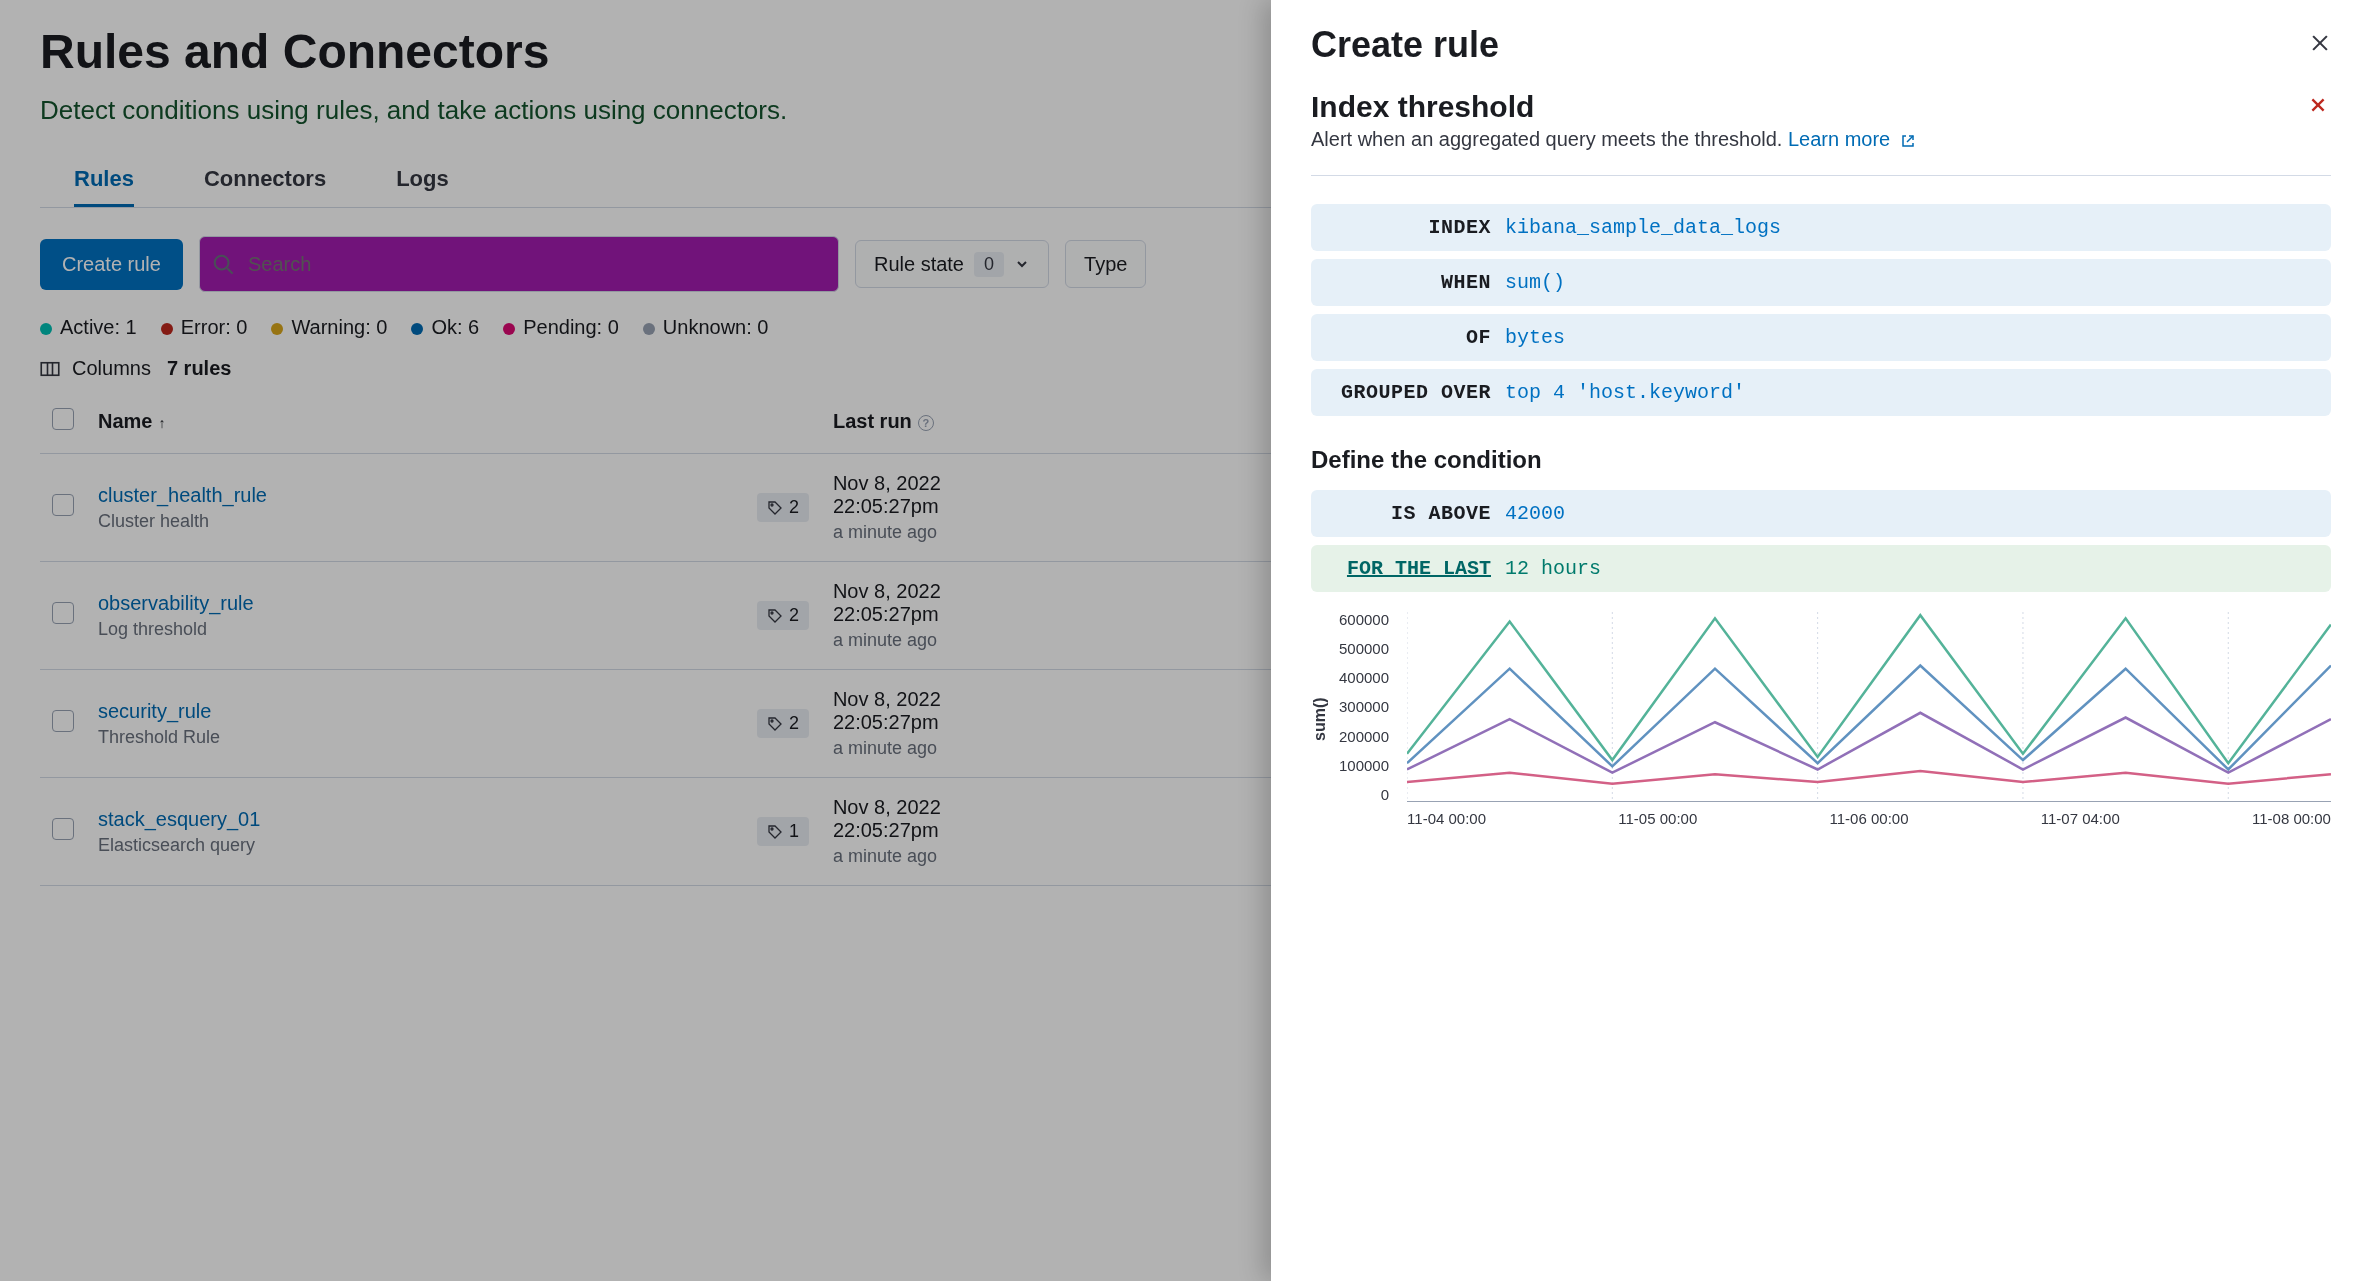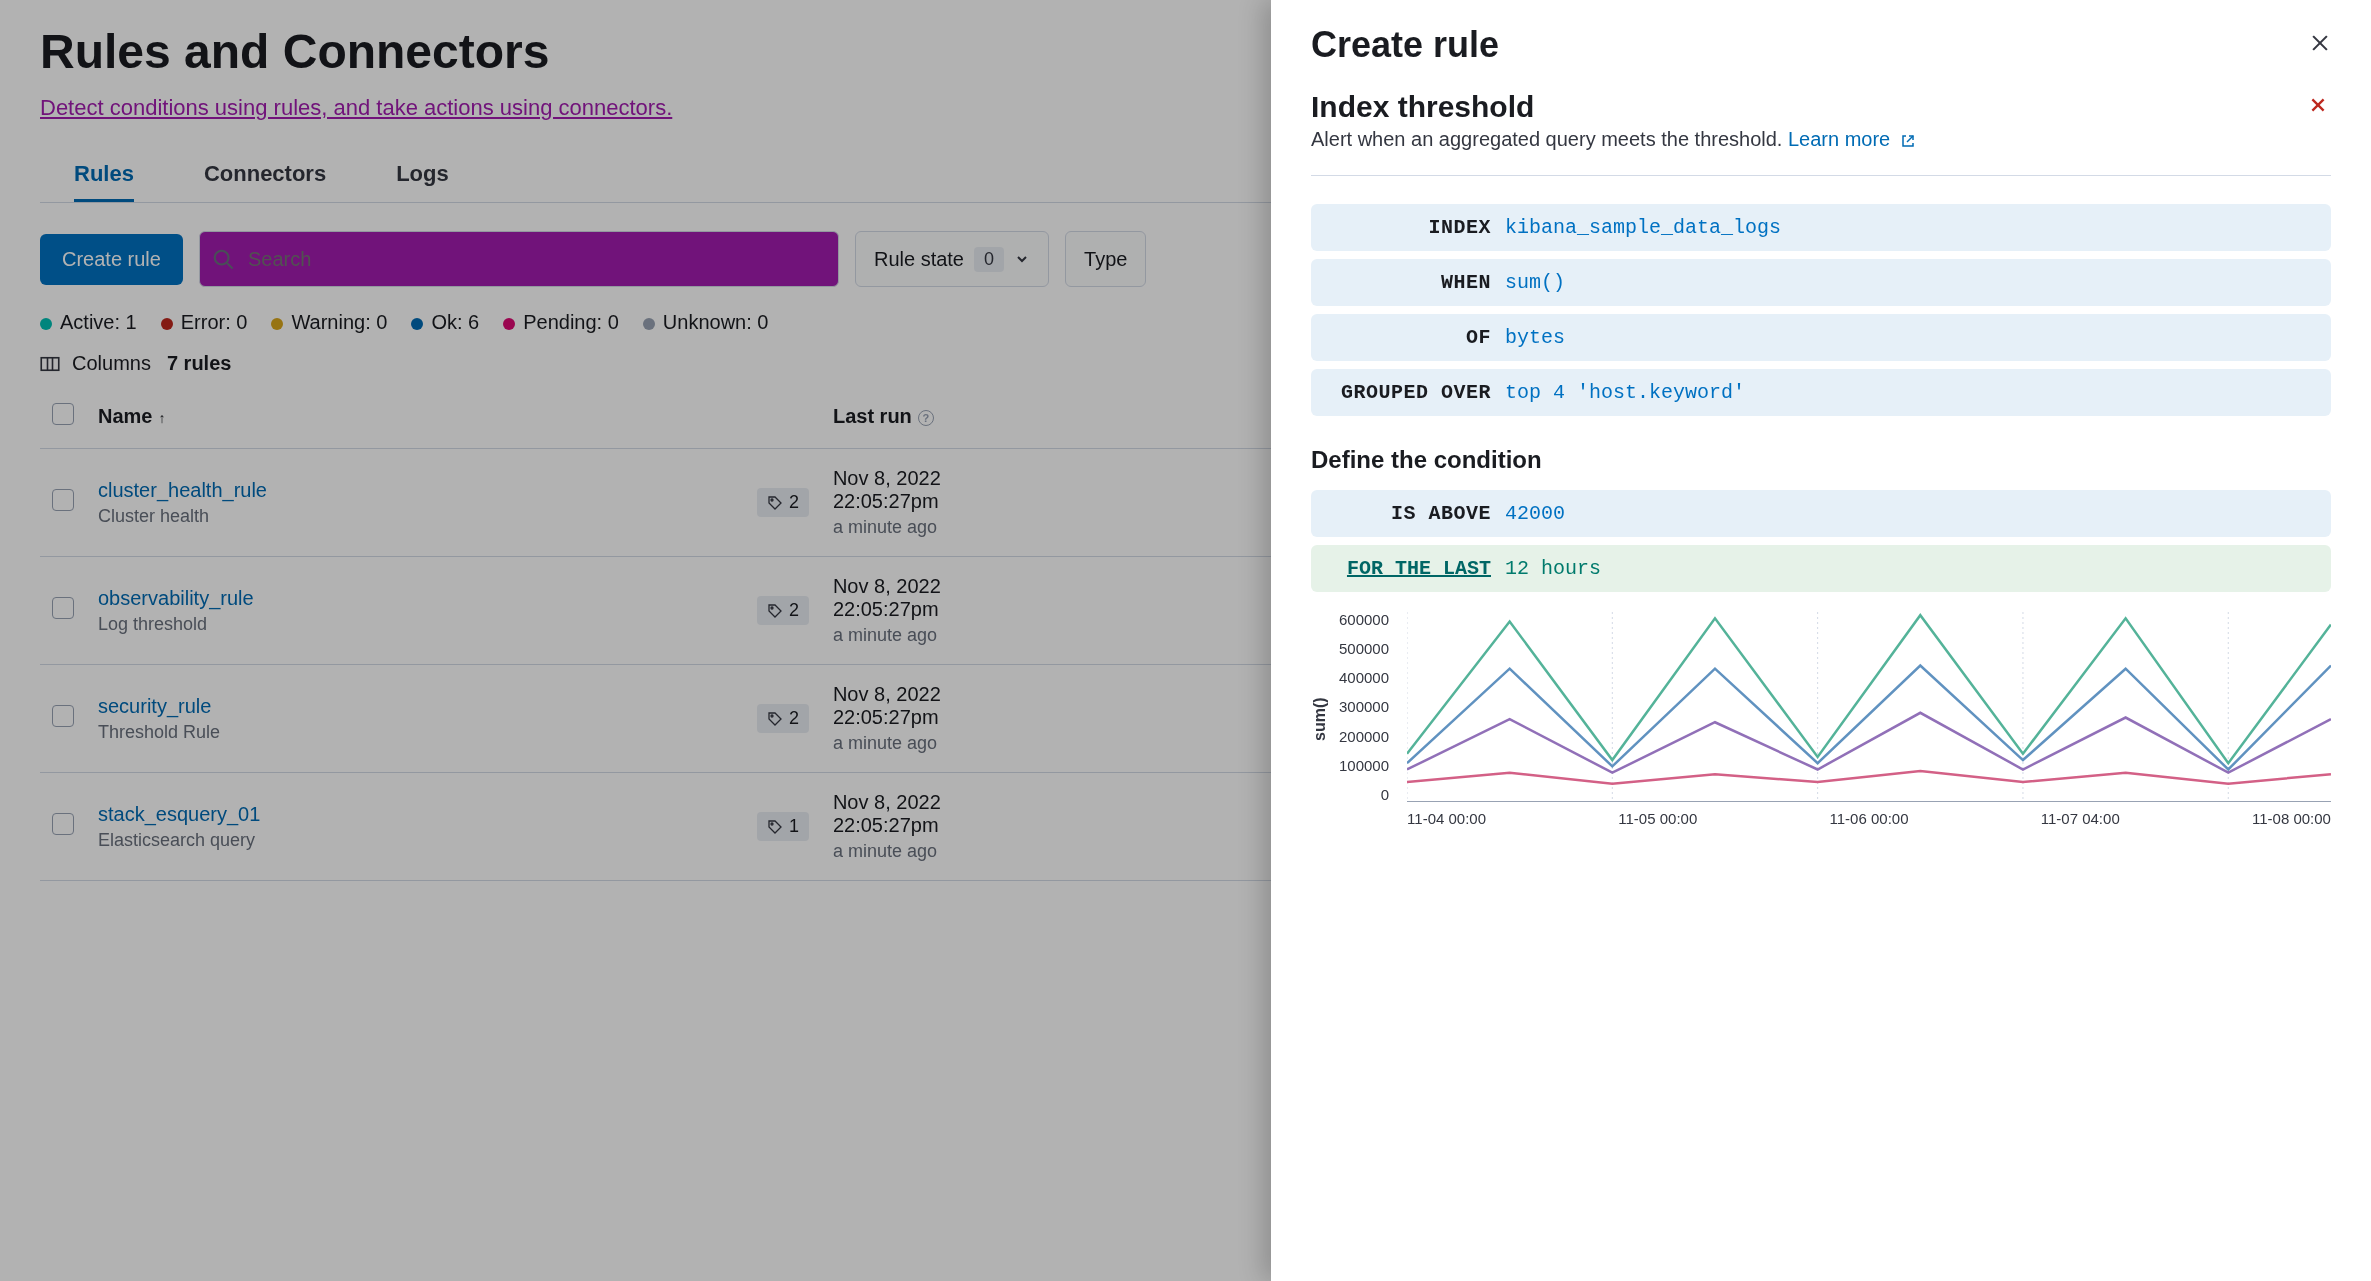--- a/index.html
+++ b/index.html
@@ -21,24 +21,23 @@
     position: absolute;
     inset: 0;
     background: #fff;
   }
   .page-title {
     font-size: 48px;
     font-weight: 700;
     margin: 0 0 16px 0;
   }
   .page-subtitle {
-    font-size: 22px;
-    color: #a21caf;
+    font-size: 26px;
+    color: #14532d;
     margin-bottom: 28px;
-    text-decoration: underline;
   }
   .tabs {
     display: flex;
     gap: 36px;
     border-bottom: 1px solid #d3dae6;
   }
   .tab {
     padding: 12px 0;
     font-size: 22px;
     font-weight: 600;
@@ -84,21 +83,21 @@
     font-size: 20px;
     flex: 1;
     background: transparent;
   }
   .pill-select {
     display: inline-flex;
     align-items: center;
     gap: 10px;
     border: 1px solid #d3dae6;
     border-radius: 6px;
-    height: 56px;
+    height: 48px;
     padding: 4px 18px;
     font-size: 20px;
     background: #fbfcfd;
     cursor: pointer;
     white-space: nowrap;
   }
   .pill-select .badge-zero {
     background: #e9edf3;
     color: #343741;
     border-radius: 4px;

